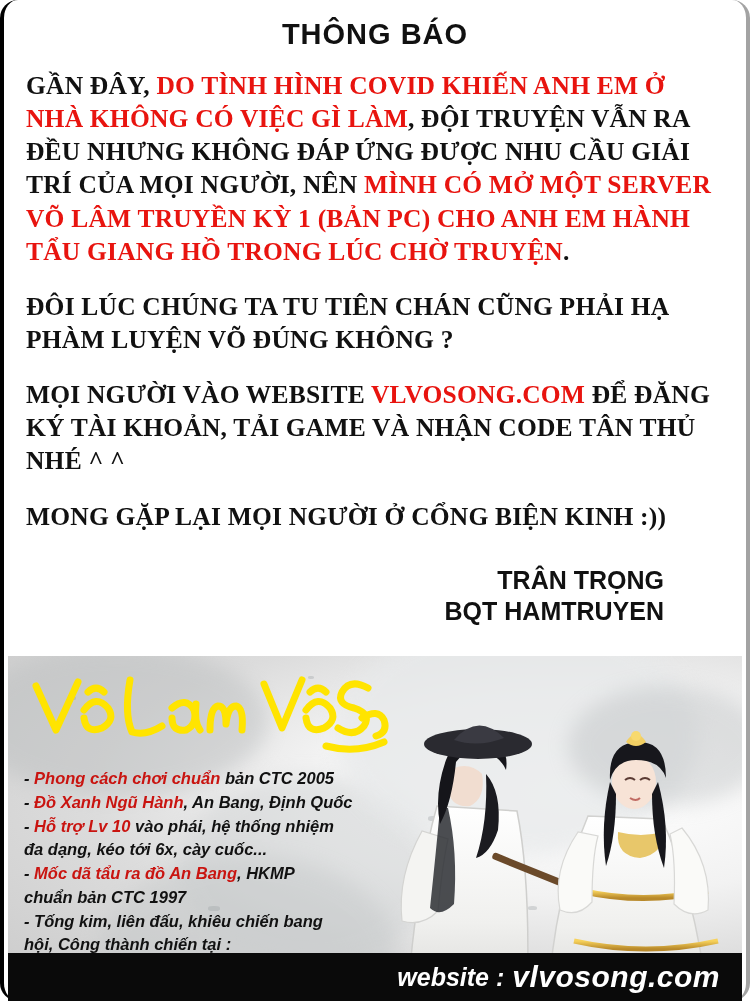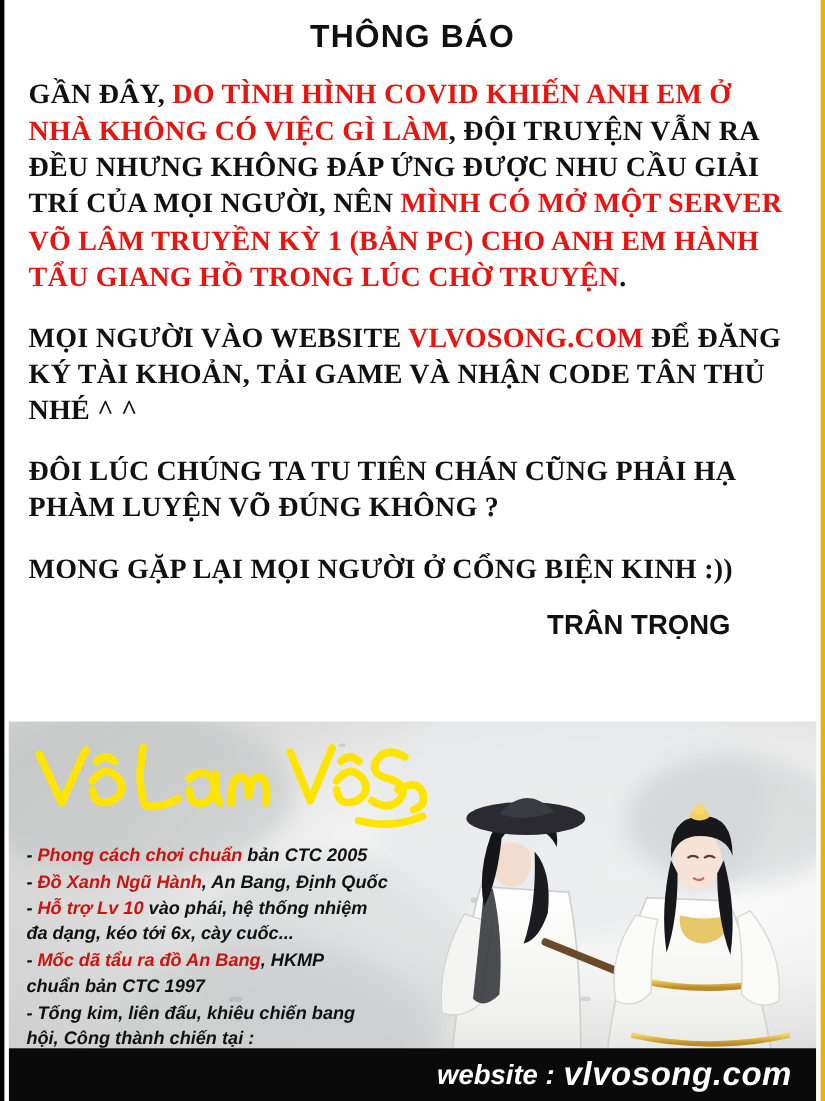--- a/index.html
+++ b/index.html
@@ -8,22 +8,23 @@
     background:#ffffff;
     font-family:"Liberation Sans", sans-serif;
     overflow:hidden;
     position:relative;
   }
   .page{
     position:relative;
     width:750px;height:1001px;
     box-sizing:border-box;
     border-left:4px solid #000;
-    border-right:4px solid #eab308;
+    border-right:4px solid #a3a3a3;
     background:#fff;
+    border-radius:18px;
   }
 
   
   .notice{
     padding:18px 22px 0 22px;
   }
   .notice-title{
     text-align:center;
     font-size:29px;
     font-weight:bold;
@@ -34,21 +35,21 @@
   .para{
     font-size:25.5px;
     font-weight:bold;
     line-height:1.30;
     color:#111;
     letter-spacing:0.2px;
     margin:0 0 22px 0;
     text-transform:uppercase;
     font-family:Liberation Serif, serif;
   }
-  .para.tight{margin-bottom:20px;}
+  .para.tight{margin-bottom:32px;}
   .red{color:#e8140f;}
   .sig{
     margin-top:12px;
     text-align:right;
     padding-right:60px;
     font-size:25px;
     font-weight:bold;
     line-height:1.25;
     color:#111;
     text-transform:uppercase;
@@ -125,28 +126,29 @@
 </head>
 <body>
 
 <div class="page">
 
   <div class="notice">
     <div class="notice-title">THÔNG BÁO</div>
 
     <p class="para"><span>GẦN ĐÂY, </span><span class="red">DO TÌNH HÌNH COVID KHIẾN ANH EM Ở NHÀ KHÔNG CÓ VIỆC GÌ LÀM</span><span>, ĐỘI TRUYỆN VẪN RA ĐỀU NHƯNG KHÔNG ĐÁP ỨNG ĐƯỢC NHU CẦU GIẢI TRÍ CỦA MỌI NGƯỜI, NÊN </span><span class="red">MÌNH CÓ MỞ MỘT SERVER VÕ LÂM TRUYỀN KỲ 1 (BẢN PC) CHO ANH EM HÀNH TẨU GIANG HỒ TRONG LÚC CHỜ TRUYỆN</span><span>.</span></p>
 
+    <p class="para">ĐÔI LÚC CHÚNG TA TU TIÊN CHÁN CŨNG PHẢI HẠ PHÀM LUYỆN VÕ ĐÚNG KHÔNG ?</p>
+
     <p class="para"><span>MỌI NGƯỜI VÀO WEBSITE </span><span class="red">VLVOSONG.COM</span><span> ĐỂ ĐĂNG KÝ TÀI KHOẢN, TẢI GAME VÀ NHẬN CODE TÂN THỦ NHÉ ^ ^</span></p>
-
-    <p class="para">ĐÔI LÚC CHÚNG TA TU TIÊN CHÁN CŨNG PHẢI HẠ PHÀM LUYỆN VÕ ĐÚNG KHÔNG ?</p>
 
     <p class="para tight">MONG GẶP LẠI MỌI NGƯỜI Ở CỔNG BIỆN KINH :))</p>
 
     <div class="sig">
       <div>TRÂN TRỌNG</div>
+      <div>BQT HAMTRUYEN</div>
     </div>
   </div>
 
   <div class="banner">
 
     <div class="ink ink1"></div>
     <div class="ink ink2"></div>
     <div class="ink ink3"></div>
     <div class="ink ink4"></div>
     <div class="ink ink5"></div>

